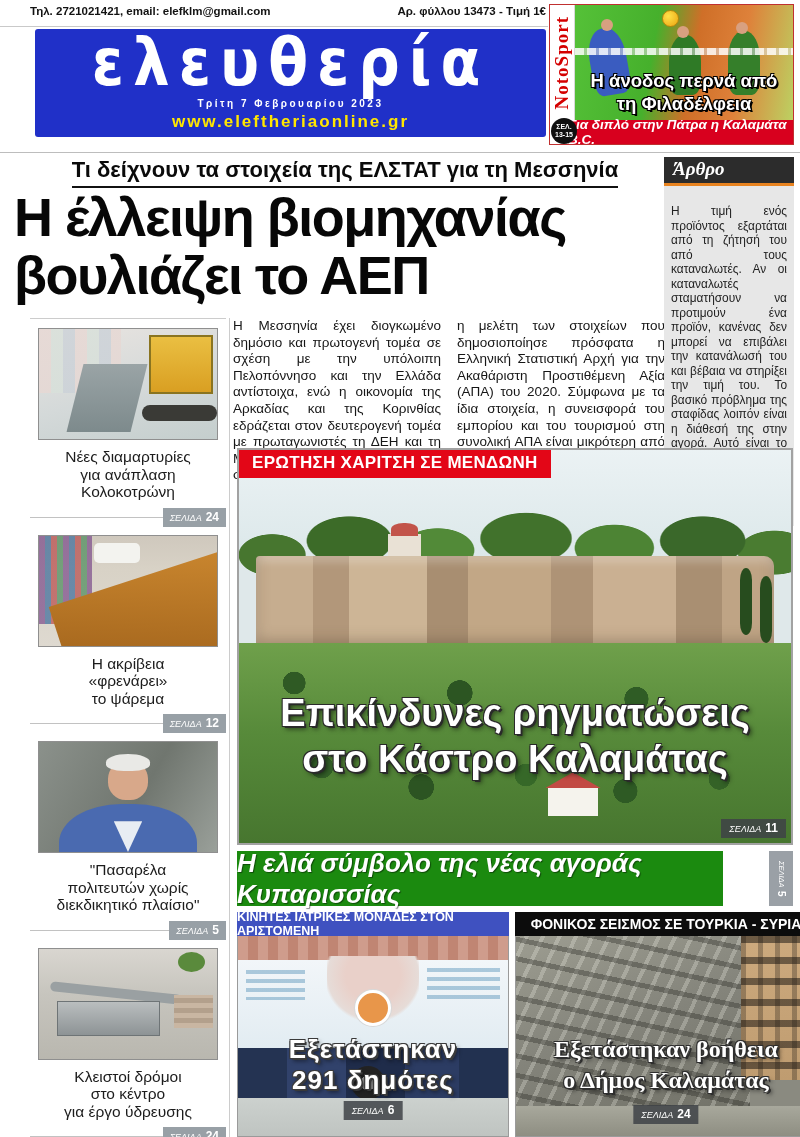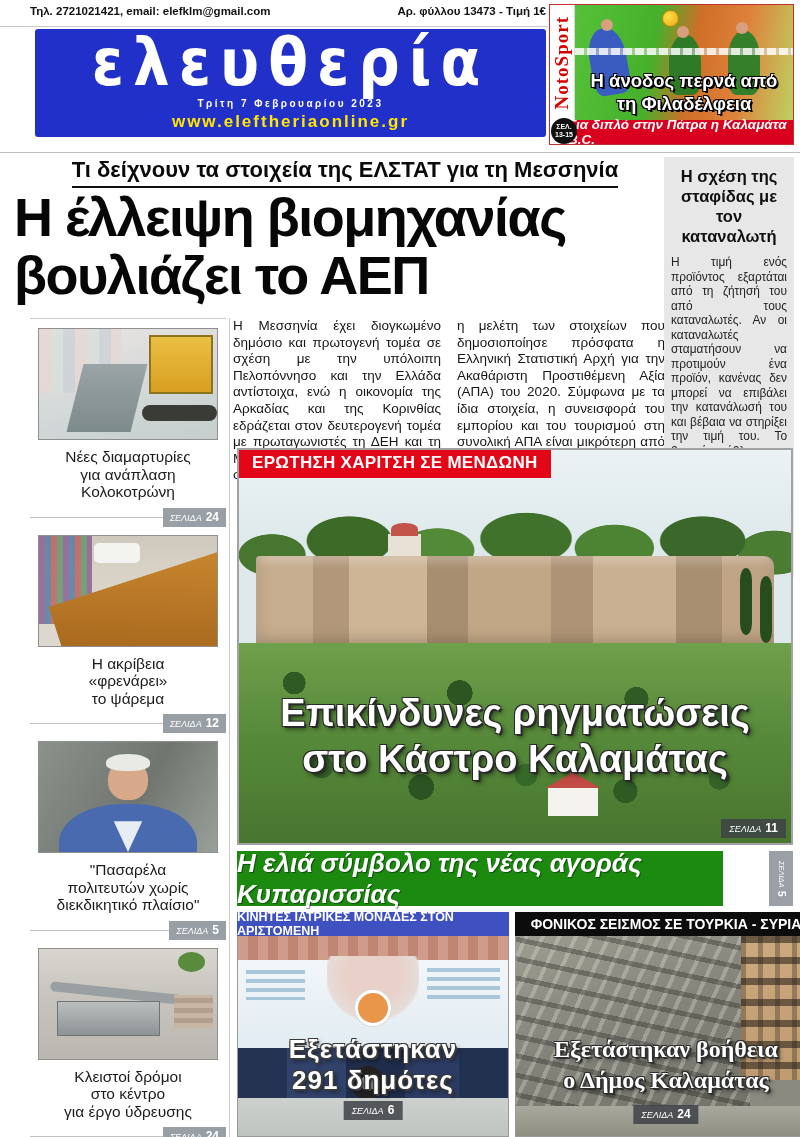--- a/index.html
+++ b/index.html
@@ -265,22 +265,22 @@
   </div>
 
   <div class="lead-cols">
     <div class="lead-col">Η Μεσσηνία έχει διογκωμένο δημόσιο και πρωτογενή τομέα σε σχέση με την υπόλοιπη Πελοπόννησο και την Ελλάδα αντίστοιχα, ενώ η οικονομία της Αρκαδίας και της Κορινθίας εδράζεται στον δευτερογενή τομέα με πρωταγωνιστές τη ΔΕΗ και τη Motor Oil αντίστοιχα. Στο συμπέρασμα αυτό καταλήγει</div>
     <div class="lead-col">
       <span>η μελέτη των στοιχείων που δημοσιοποίησε πρόσφατα η Ελληνική Στατιστική Αρχή για την Ακαθάριστη Προστιθέμενη Αξία (ΑΠΑ) του 2020. Σύμφωνα με τα ίδια στοιχεία, η συνεισφορά του εμπορίου και του τουρισμού στη συνολική ΑΠΑ είναι μικρότερη από τον εθνικό μέσο όρο.</span><span class="sq"></span><span class="pref">ΣΕΛΙΔΑ 4</span>
     </div>
   </div>
 
   <div class="arthro">
+    <div class="arthro-head">Άρθρο</div>
     <div class="arthro-body">
-      <div class="arthro-title">Η σχέση της σταφίδας με τον καταναλωτή</div>
       <div class="arthro-text">Η τιμή ενός προϊόντος εξαρτάται από τη ζήτησή του από τους καταναλωτές. Αν οι καταναλωτές σταματήσουν να προτιμούν ένα προϊόν, κανένας δεν μπορεί να επιβάλει την κατανάλωσή του και βέβαια να στηρίξει την τιμή του. Το βασικό πρόβλημα της σταφίδας λοιπόν είναι η διάθεσή της στην αγορά. Αυτό είναι το ζήτημα που χρειάζεται να αντιμετωπιστεί.</div>
       <div class="arthro-pref">ΣΕΛΙΔΑ 2</div>
     </div>
   </div>
 
   <div class="sb-vline"></div>
   <div class="sidebar">
     <div class="sb-topline"></div>
 
     <div>

